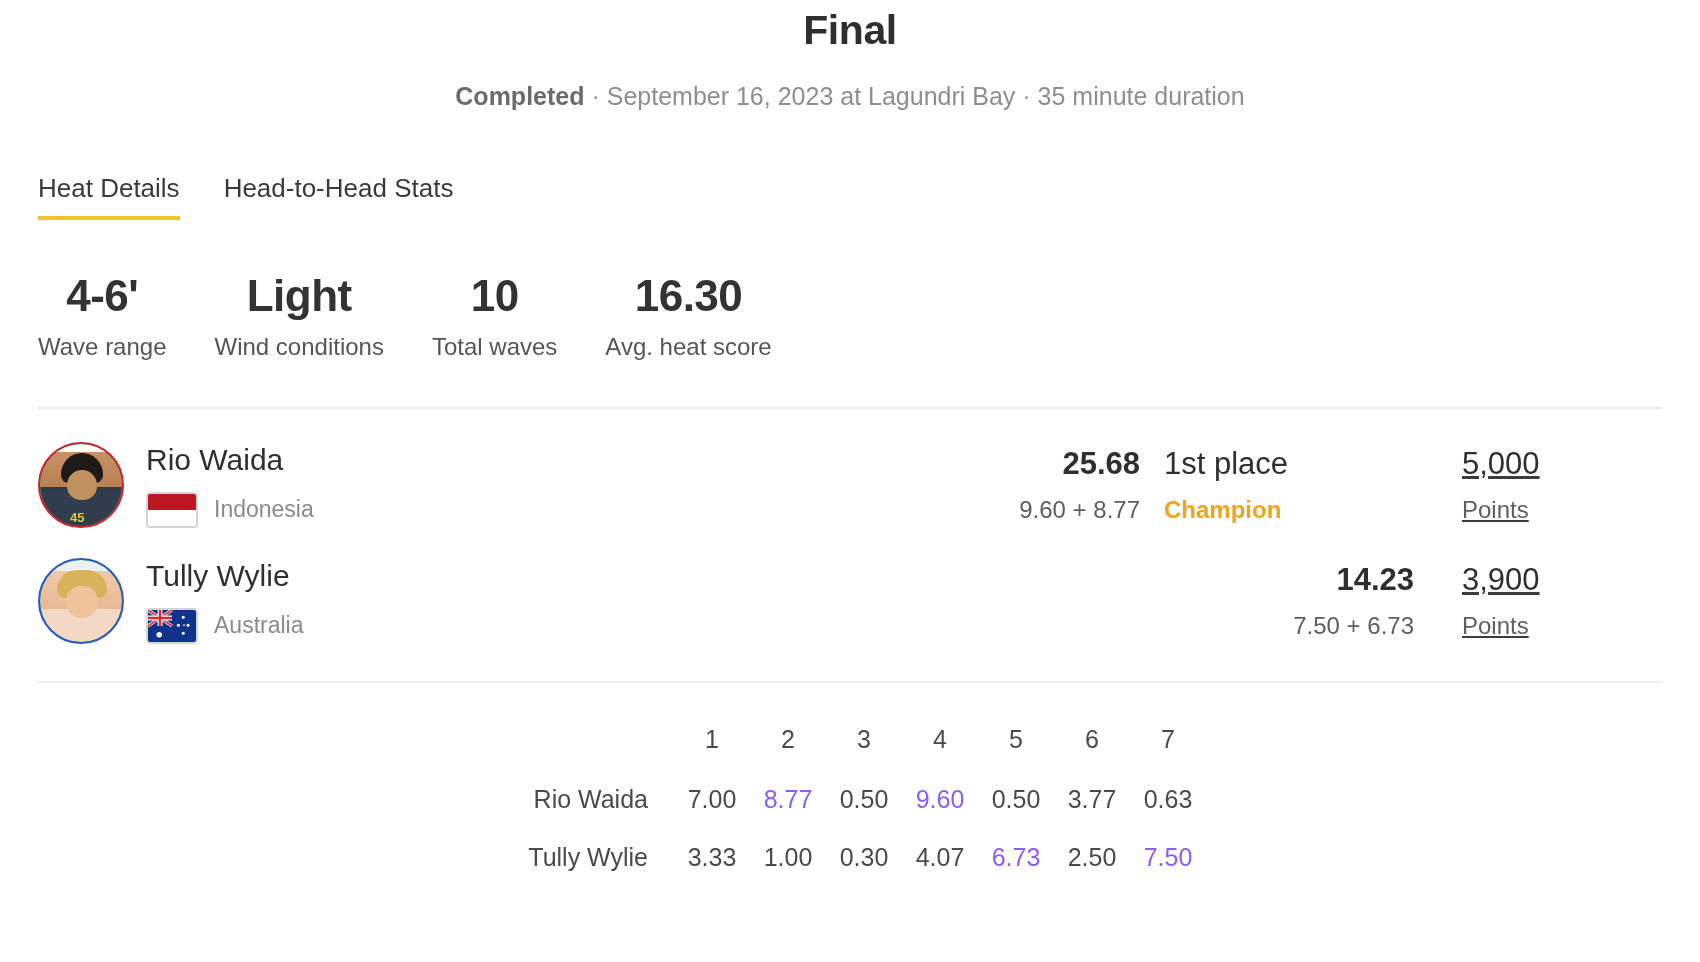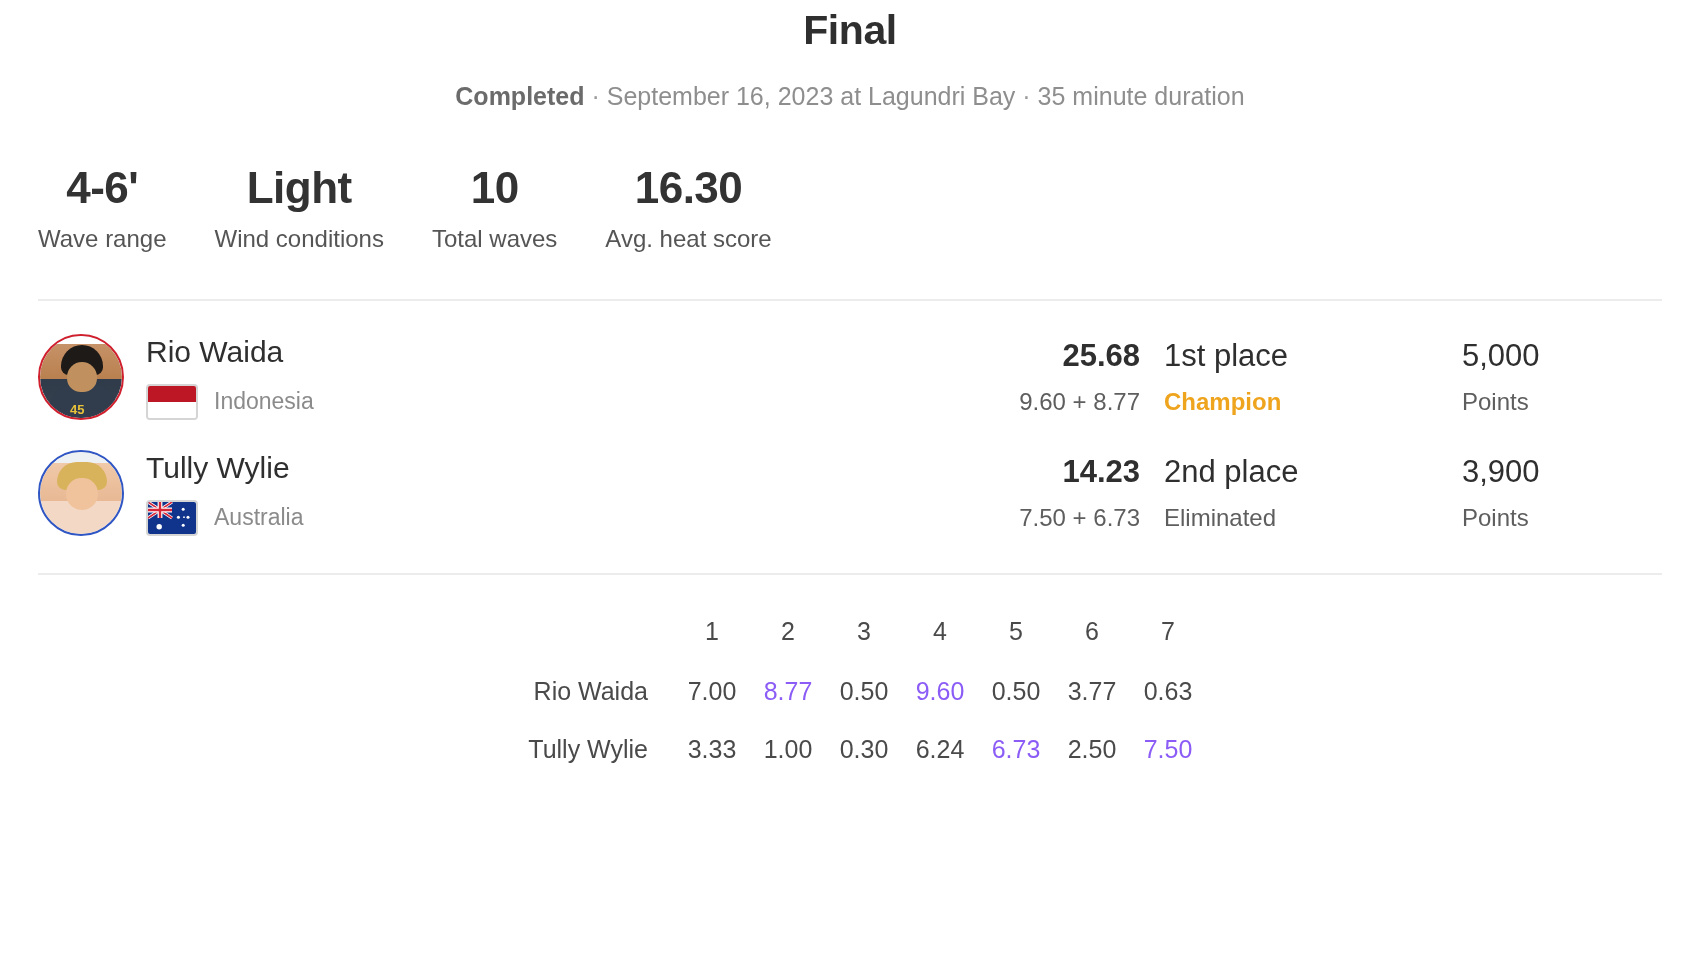--- a/index.html
+++ b/index.html
@@ -110,21 +110,21 @@
     align-items: center;
     height: 116px;
   }
   .avatar {
     width: 86px;
     height: 86px;
     border-radius: 50%;
     overflow: hidden;
     position: relative;
     flex: 0 0 auto;
-    background: #e5e5e5;
+    background: #22c55e;
     box-sizing: border-box;
   }
   .avatar.ring-red { border: 2px solid #d0202e; }
   .avatar.ring-blue { border: 2px solid #2f56c4; }
   .avatar-art {
     position: absolute;
     inset: 0;
     border-radius: 50%;
     overflow: hidden;
   }
@@ -198,21 +198,21 @@
     display: flex;
     align-items: flex-start;
     flex: 0 0 auto;
   }
   .col {
     display: flex;
     flex-direction: column;
   }
   .col-total { width: 170px; text-align: right; }
   .col-place { width: 250px; text-align: left; padding-left: 24px; }
-  .col-points { width: 200px; text-align: left; padding-left: 48px; }
+  .col-points { width: 200px; text-align: left; padding-left: 48px; text-decoration: underline; }
   .line-top {
     font-size: 31px;
     line-height: 1.15;
     color: #2f2f2f;
   }
   .line-top.bold { font-weight: bold; }
   .line-bot {
     margin-top: 14px;
     font-size: 24px;
     color: #5e5e5e;
@@ -263,20 +263,25 @@
     <h1 class="heat-title">Final</h1>
     <div class="heat-sub">
       <span class="status">Completed</span>
       <span class="dot">·</span>
       <span>September 16, 2023 at Lagundri Bay</span>
       <span class="dot">·</span>
       <span>35 minute duration</span>
     </div>
   </div>
 
+  <div class="tabs">
+    <div class="tabs-rule"></div>
+    <div class="tab active">Heat Details</div>
+    <div class="tab">Head-to-Head Stats</div>
+  </div>
 
   <div class="stats">
     <div class="stat">
       <div class="stat-value">4-6'</div>
       <div class="stat-label">Wave range</div>
     </div>
     <div class="stat">
       <div class="stat-value">Light</div>
       <div class="stat-label">Wind conditions</div>
     </div>
@@ -354,24 +359,20 @@
               </g>
             </svg>
           </span>
           <span class="country-label">Australia</span>
         </div>
       </div>
       <div class="athlete-scores">
         <div class="col col-total">
           <div class="line-top bold">14.23</div>
           <div class="line-bot">7.50 + 6.73</div>
-        </div>
-        <div class="col col-place">
-          <div class="line-top">2nd place</div>
-          <div class="line-bot">Eliminated</div>
         </div>
         <div class="col col-points">
           <div class="line-top">3,900</div>
           <div class="line-bot">Points</div>
         </div>
       </div>
     </div>
   </div>
 
   <div class="waves">
@@ -397,21 +398,21 @@
             <td class="score best">9.60</td>
             <td class="score">0.50</td>
             <td class="score">3.77</td>
             <td class="score">0.63</td>
           </tr>
           <tr>
             <td class="rowname">Tully Wylie</td>
             <td class="score">3.33</td>
             <td class="score">1.00</td>
             <td class="score">0.30</td>
-            <td class="score">6.24</td>
+            <td class="score">4.07</td>
             <td class="score best">6.73</td>
             <td class="score">2.50</td>
             <td class="score best">7.50</td>
           </tr>
         </tbody>
     </table>
   </div>
 
 </div>
 

